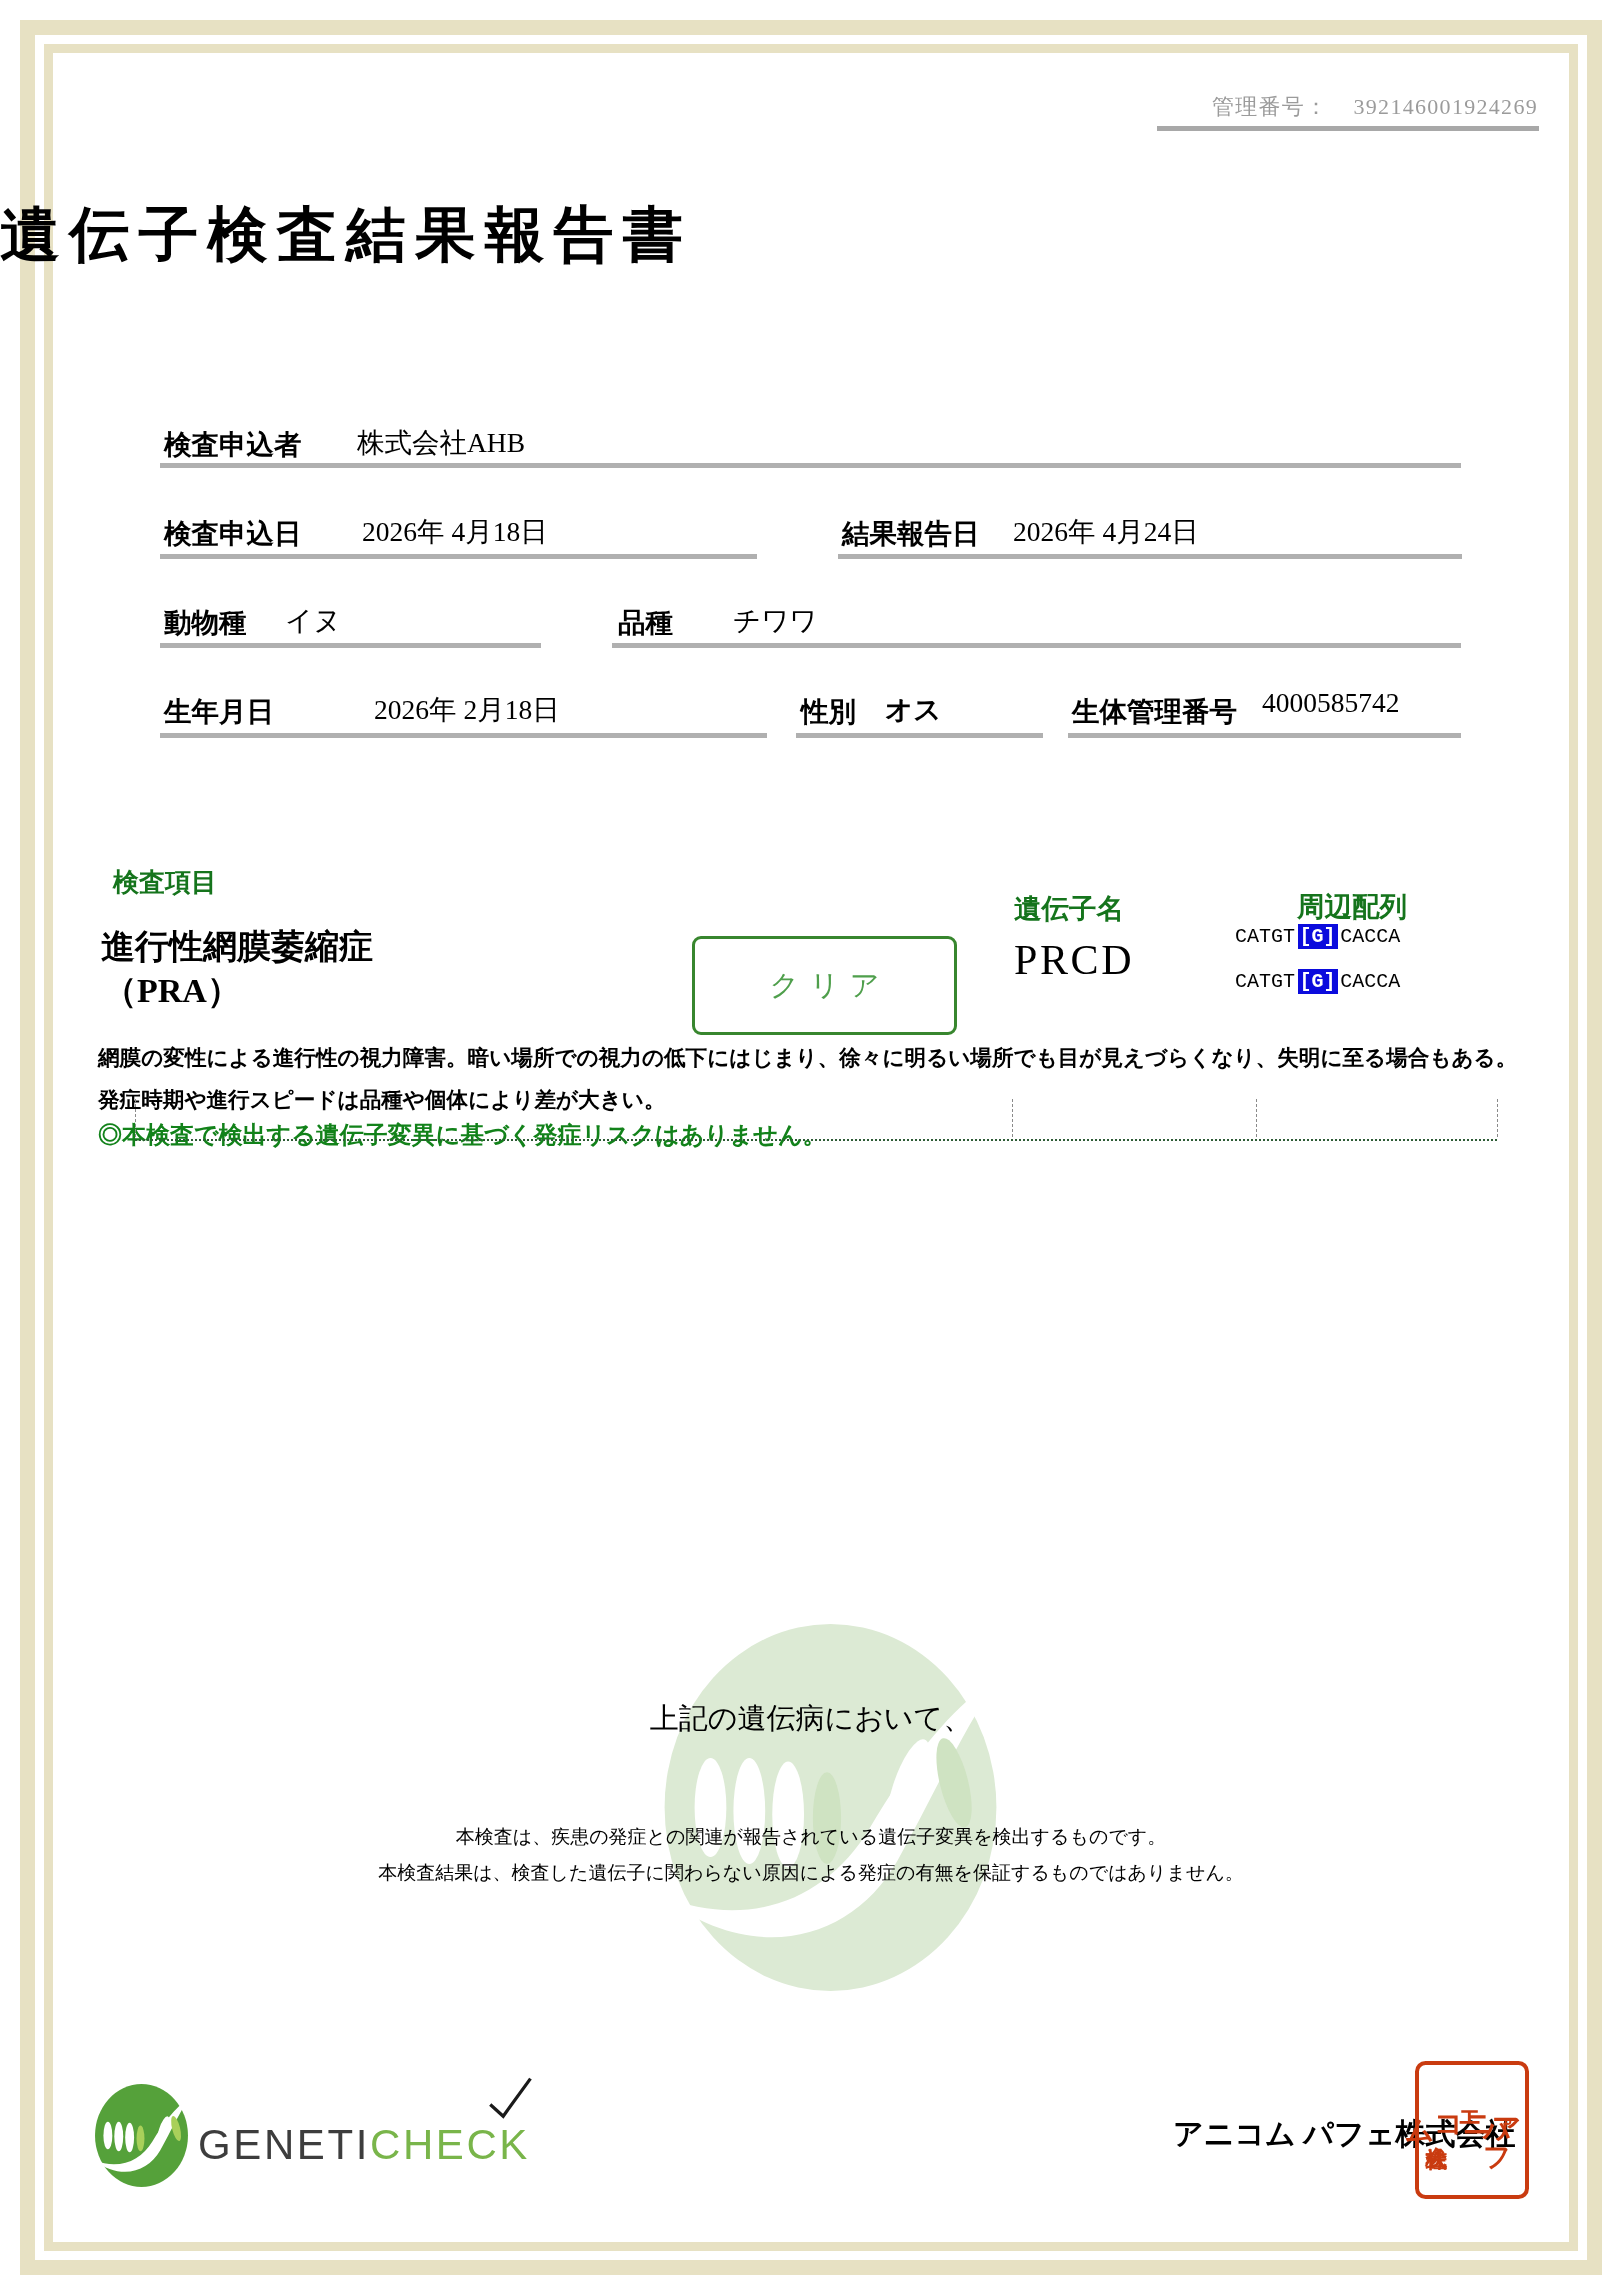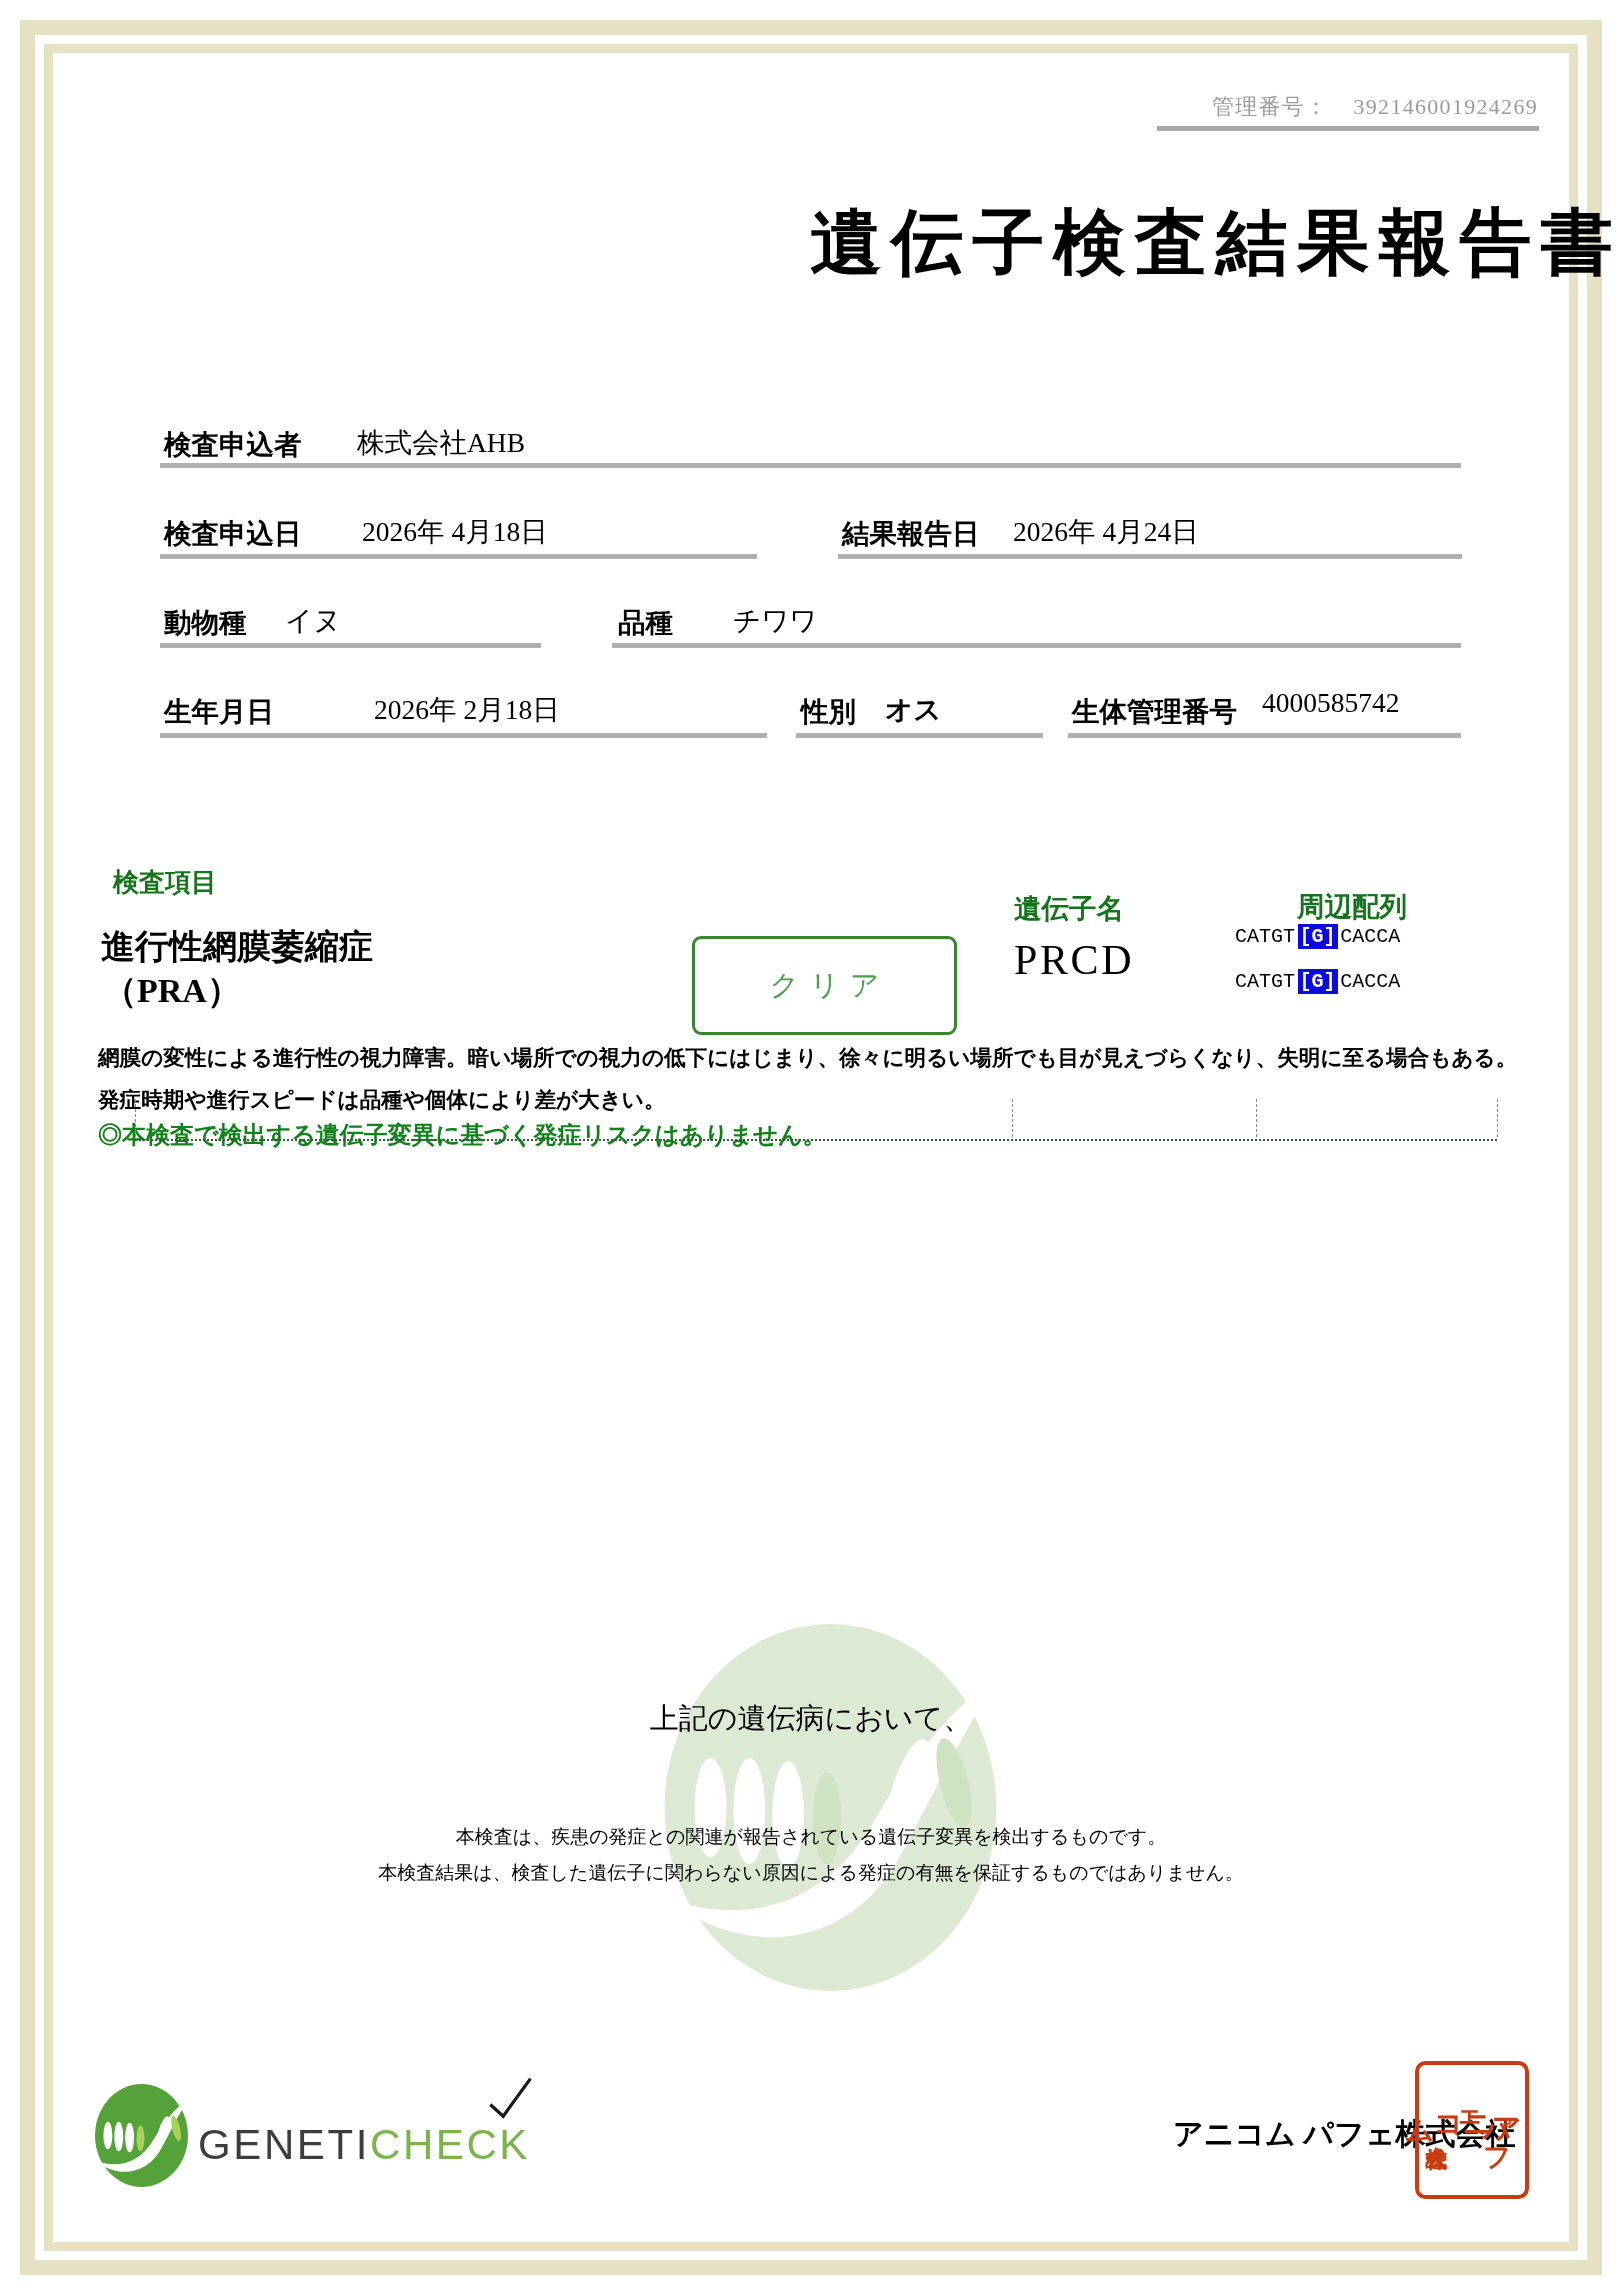--- a/index.html
+++ b/index.html
@@ -6,21 +6,21 @@
   .page{position:relative;width:1622px;height:2295px;background:#fff;overflow:hidden;
         font-family:"Liberation Serif",serif;color:#000;}
   .abs{position:absolute;}
   .san{font-family:"Liberation Sans",sans-serif;}
   .b{font-weight:bold;}
   .frame{position:absolute;pointer-events:none;}
   .frame.outer{inset:19.6px;border:15.7px solid #e7e1c3;}
   .frame.inner{inset:44px;border:9.8px solid #e7e1c3;}
   .ul{position:absolute;height:5.2px;background:#b0b0b0;}
   .admin{color:#9b9b9b;font-size:22px;letter-spacing:1.3px;}
-  .title{left:0;right:0;text-align:right;font-size:72px;font-weight:bold;letter-spacing:9.2px;}
+  .title{left:0;right:0;text-align:left;font-size:60px;font-weight:bold;letter-spacing:9.2px;}
   .lbl{font-size:27.5px;font-weight:bold;}
   .val{font-size:27.5px;}
   .hdr-g{font-size:27.5px;font-weight:bold;color:#15741c;}
   .disease{font-size:34px;font-weight:bold;}
   .resultbox{border:3.3px solid #38862e;display:flex;align-items:center;justify-content:center;}
   .resultbox span{font-size:29px;color:#4f9f4c;letter-spacing:10.5px;padding-left:10.5px;}
   .gene{font-size:42px;letter-spacing:2.6px;}
   .seq{font-family:"Liberation Mono",monospace;font-size:20px;white-space:nowrap;}
   .seq .allele{background:#0b0bdd;color:#fff;font-weight:bold;padding:0.7px 2px;margin:0 2.6px;}
   .desc{font-size:21.6px;font-weight:bold;white-space:nowrap;}

